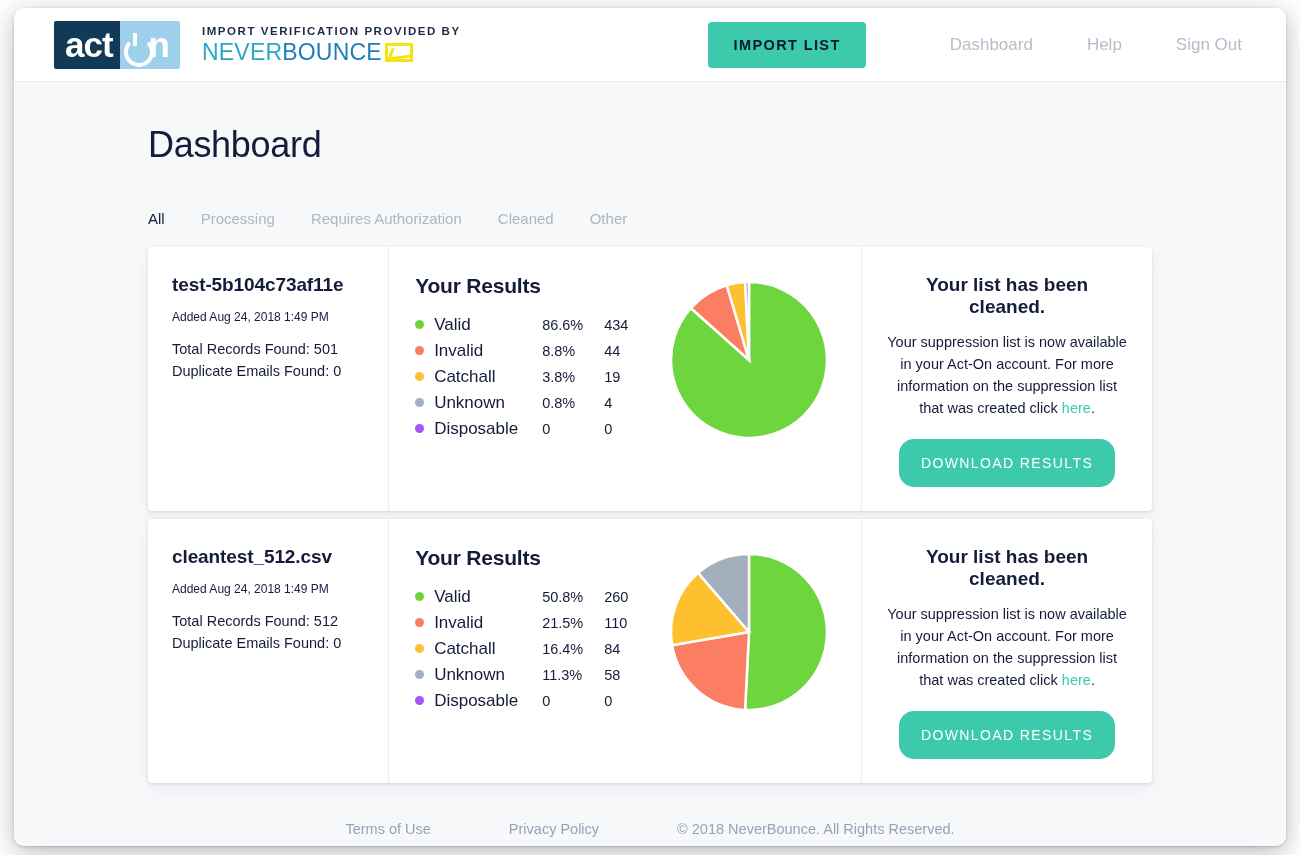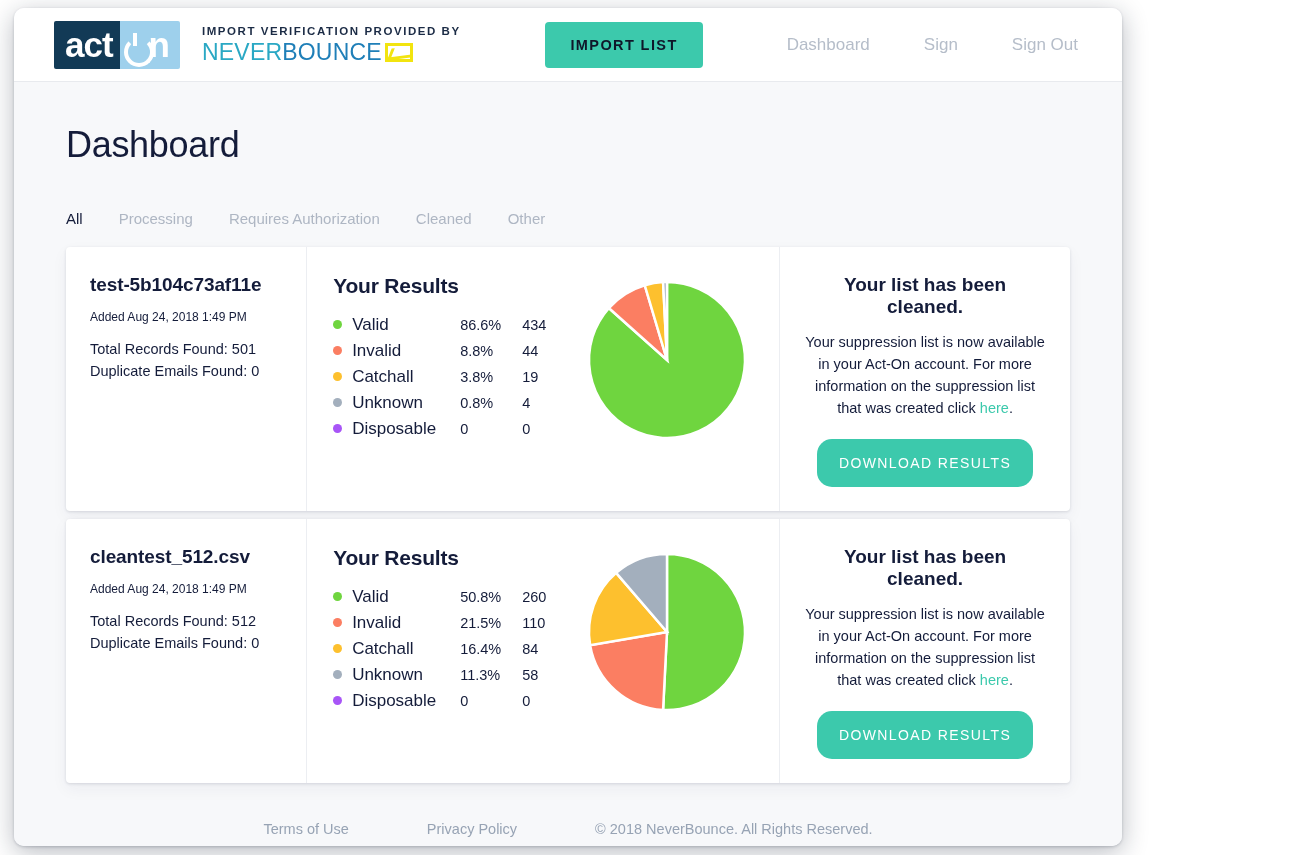--- a/index.html
+++ b/index.html
@@ -10,21 +10,21 @@
     background: #ffffff;
     font-family: "Liberation Sans", sans-serif;
     -webkit-font-smoothing: antialiased;
   }
 
   
   #window-frame {
     position: absolute;
     left: 14px;
     top: 8px;
-    width: 1108px;
+    width: 1272px;
     height: 838px;
     background: #f7f8fa;
     border-radius: 10px;
     box-shadow: 0 6px 26px rgba(20,30,50,0.30), 0 1px 3px rgba(20,30,50,0.20);
     overflow: hidden;
   }
 
   
   #topbar {
     height: 74px;
@@ -331,21 +331,21 @@
           <span class="nb-a">NEVER</span>
             <span class="nb-b">BOUNCE</span>
             <span class="nb-env"></span>
         </div>
       </div>
     </div>
 
     <div id="nav-right">
       <button id="import-list-button">IMPORT LIST</button>
       <a class="nav-link">Dashboard</a>
-      <a class="nav-link">Sign</a>
+      <a class="nav-link">Help</a>
       <a class="nav-link">Sign Out</a>
     </div>
   </div>
 
   <div id="page">
     <div class="container">
 
       <h1 id="page-title">Dashboard</h1>
 
       <div id="tabs">

